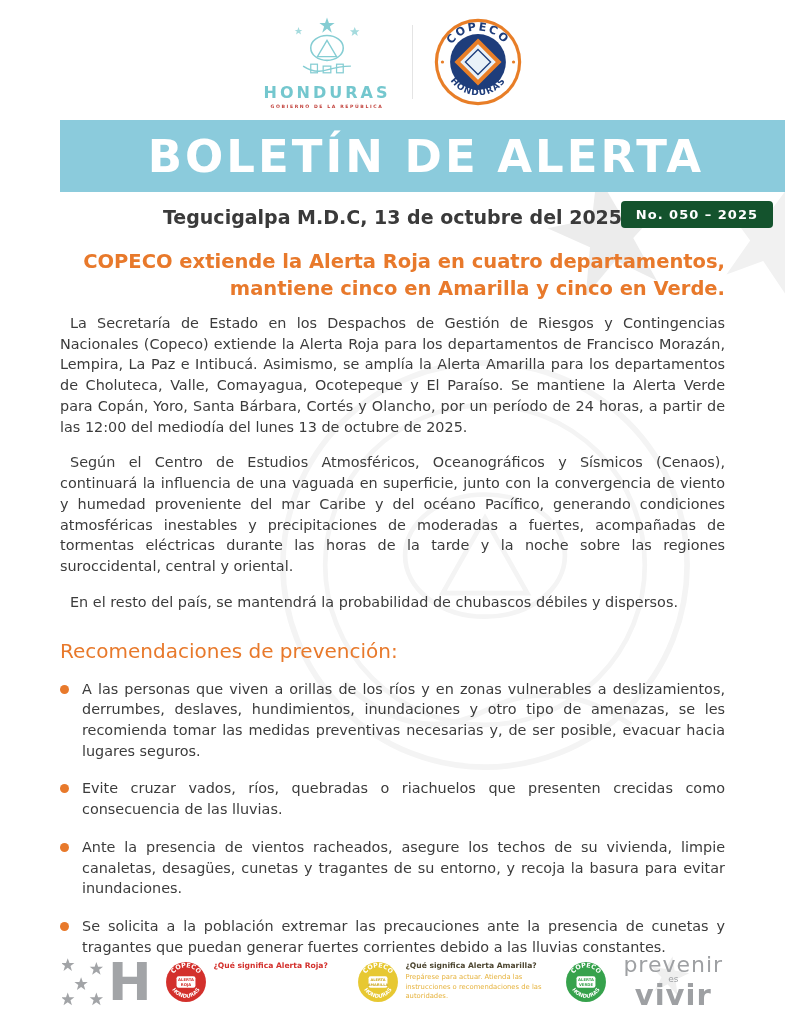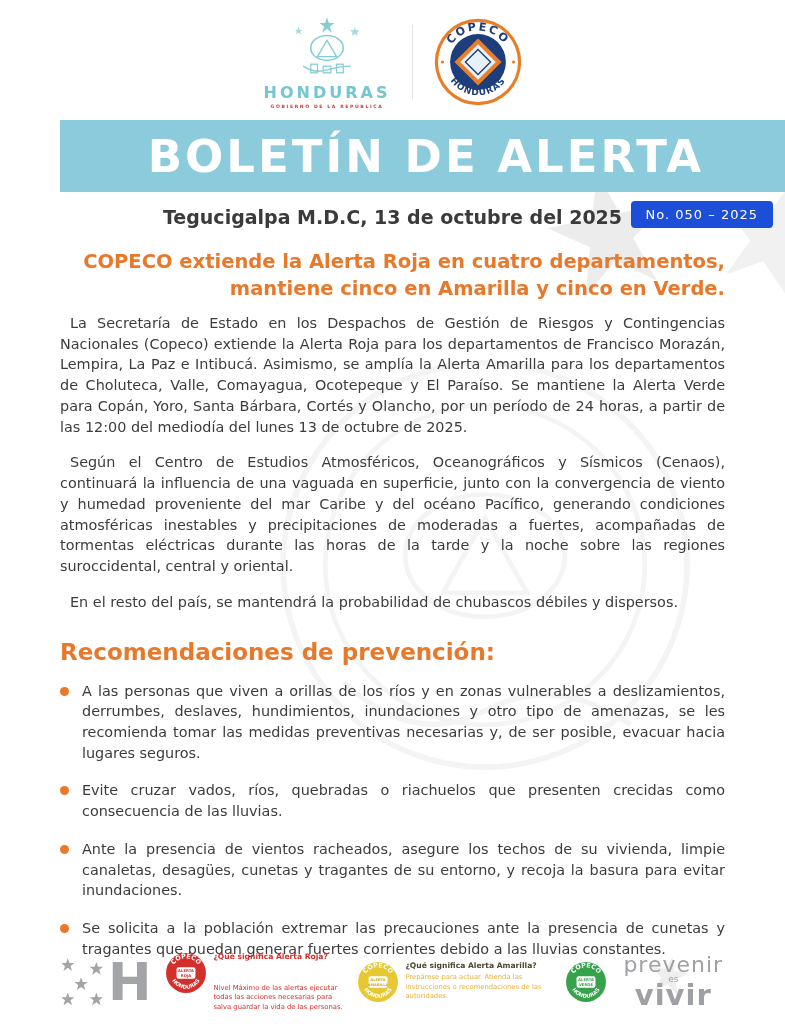--- a/index.html
+++ b/index.html
@@ -26,36 +26,36 @@
   }
   .banner-title{
     color:#ffffff;font-size:45px;font-weight:bold;letter-spacing:3px;white-space:nowrap;
   }
   
   .dateline{
     position:absolute;top:206px;left:0;right:0;text-align:center;
     font-size:19px;font-weight:bold;color:#3A3A3A;z-index:2;
   }
   .num-badge{
-    position:absolute;top:201px;right:12px;background:#1d4ed8;color:#ffffff;
-    font-size:13px;font-weight:normal;letter-spacing:1px;padding:6px 15px;border-radius:4px;z-index:2;
+    position:absolute;top:201px;right:12px;background:#14532d;color:#ffffff;
+    font-size:13px;font-weight:bold;letter-spacing:1px;padding:6px 15px;border-radius:4px;z-index:2;
   }
   
   .headline{
     position:absolute;top:248px;left:60px;width:665px;text-align:right;
     color:#E8792B;font-size:19.5px;font-weight:bold;line-height:1.4;z-index:2;
   }
   
   .body-copy{position:absolute;top:313px;left:60px;width:665px;z-index:2;}
   .body-copy p{
     margin:0 0 15px 0;font-size:14.4px;line-height:1.44;color:#3C3C3C;
     text-align:justify;text-indent:10px;
   }
   .rec-heading{
-    color:#E8792B;font-size:23px;font-weight:bold;margin:26px 0 16px 0;
+    color:#E8792B;font-size:20px;font-weight:normal;margin:26px 0 16px 0;
   }
   ul.rec-list{list-style:none;margin:0;padding:0 0 0 22px;}
   ul.rec-list li{
     position:relative;margin-bottom:17px;font-size:14.4px;line-height:1.44;
     color:#3C3C3C;text-align:justify;
   }
   ul.rec-list li::before{
     content:"";position:absolute;left:-22px;top:6px;width:9px;height:9px;
     border-radius:50%;background:#E8792B;
   }
@@ -196,21 +196,20 @@
       </defs>
       <circle class="ring" cx="20" cy="20" r="19"></circle>
       <text class="arc-txt" font-size="6"><textPath href="#mtop0" startOffset="50%" text-anchor="middle">COPECO</textPath></text>
       <text class="arc-txt" font-size="5"><textPath href="#mbot0" startOffset="50%" text-anchor="middle">HONDURAS</textPath></text>
       <rect x="11" y="14.5" width="18" height="11" rx="2" fill="#ffffff"></rect>
       <text class="ctr" x="20" y="19.3" font-size="3.6" font-weight="bold" text-anchor="middle">ALERTA</text>
       <text class="ctr" x="20" y="23.8" font-size="3.6" font-weight="bold" text-anchor="middle">ROJA</text>
     </svg>
     <div class="alert-text">
       <div class="alert-q">¿Qué significa Alerta Roja?</div>
-      <div class="alert-a">Nivel Máximo de las alertas ejecutar todas las acciones necesarias para salva guardar la vida de las personas.</div>
     </div>
   </div>
 
   <div class="alert-item alert-amarilla">
     <svg class="mini-badge" viewBox="0 0 40 40">
       <defs>
         <path id="mtop1" d="M 6,20 A 14,14 0 0 1 34,20"></path>
         <path id="mbot1" d="M 5,20 A 15,15 0 0 0 35,20"></path>
       </defs>
       <circle class="ring" cx="20" cy="20" r="19"></circle>

